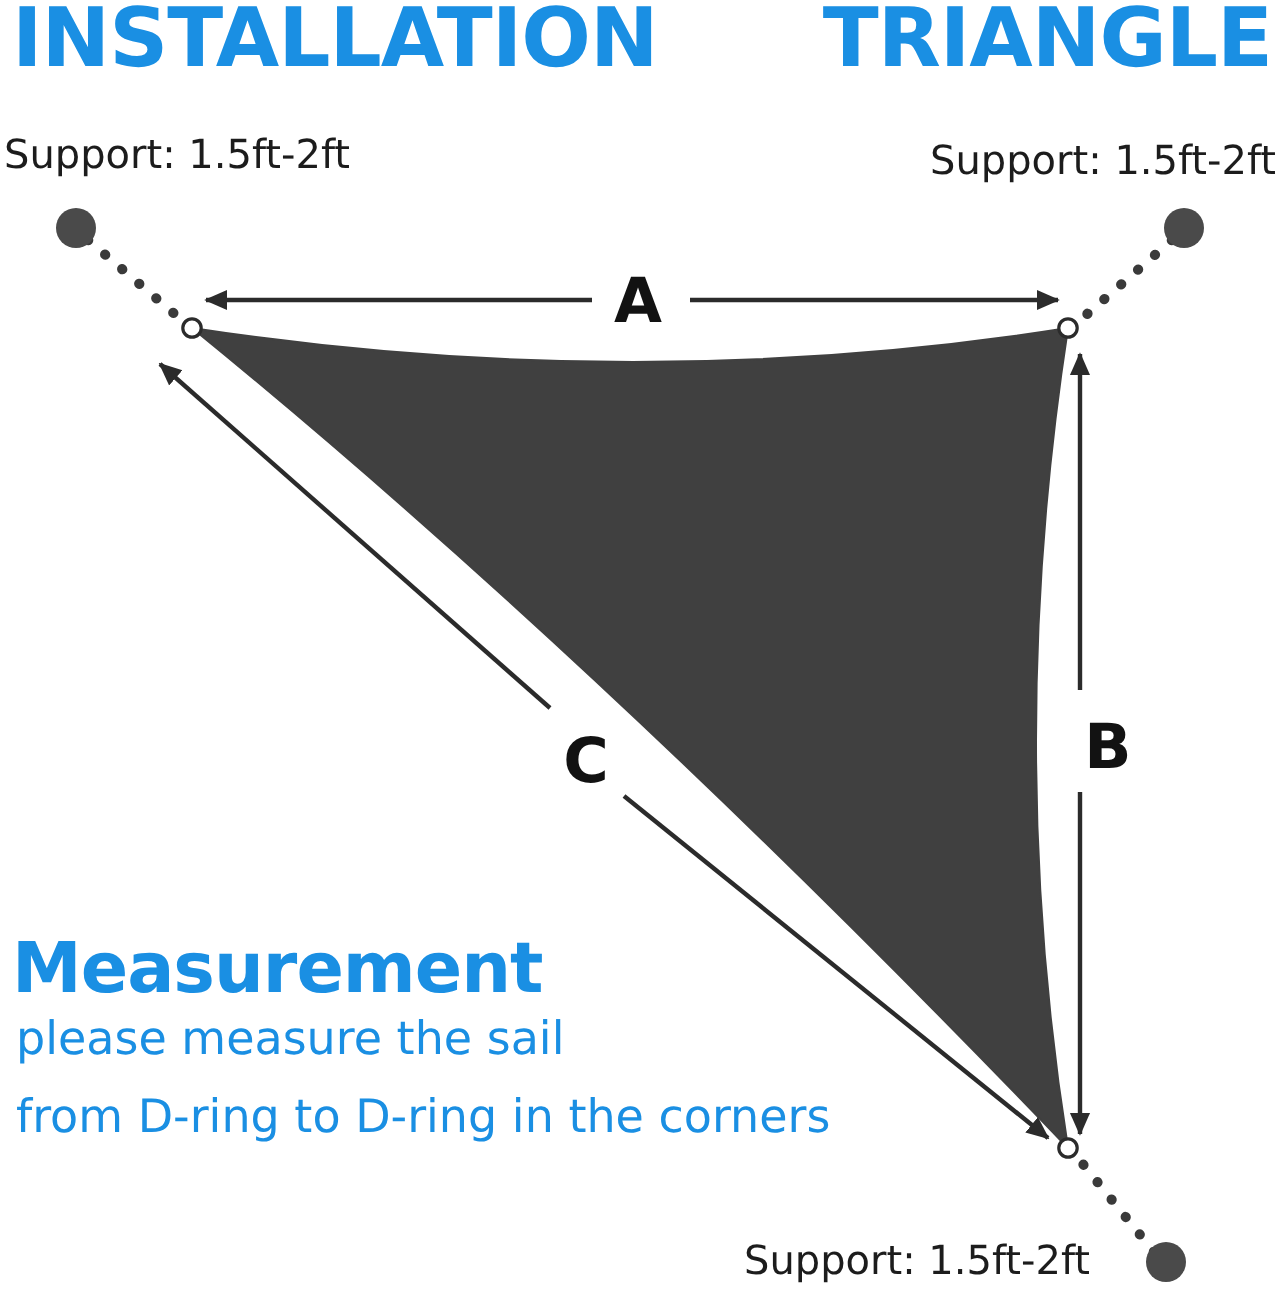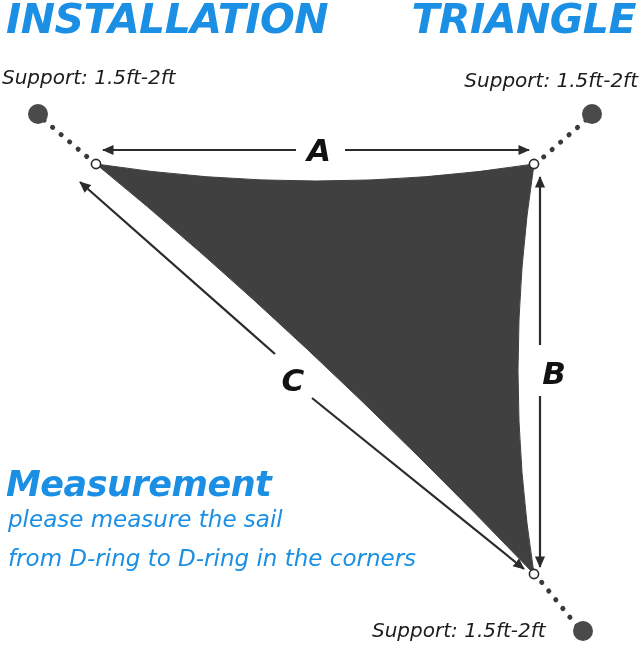--- a/index.html
+++ b/index.html
@@ -14,21 +14,20 @@
     overflow: hidden;
     font-family: "DejaVu Sans", "Liberation Sans", sans-serif;
   }
   #stage {
     position: absolute;
     left: 0;
     top: 0;
     width: 640px;
     height: 645px;
     background: #ffffff;
-    font-style: italic;
   }
   svg.diagram {
     position: absolute;
     left: 0;
     top: 0;
     width: 640px;
     height: 645px;
     display: block;
   }
   .title-text {

